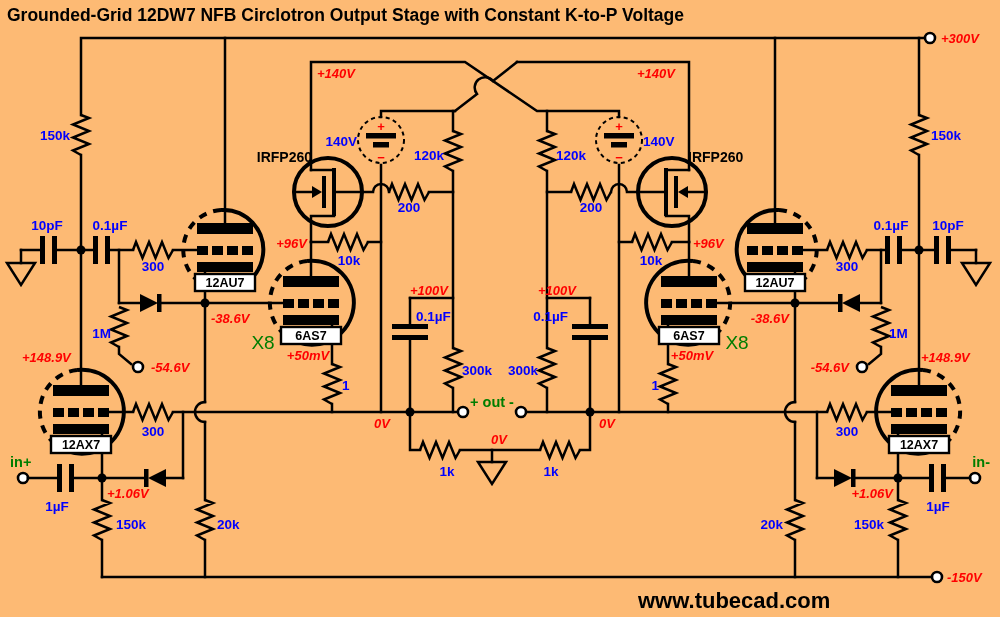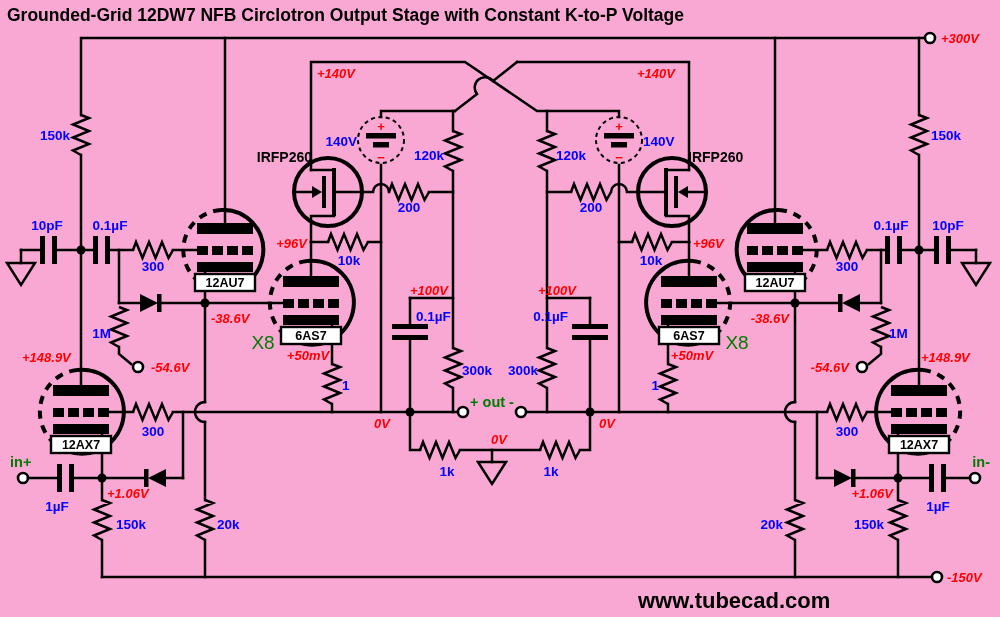--- a/index.html
+++ b/index.html
@@ -1,16 +1,16 @@
 <!DOCTYPE html>
 <html><head>
 <meta charset="utf-8">
 <style>
   html,body{margin:0;padding:0;background:#fff;}
-  #page{position:relative;width:1000px;height:617px;background:#f9a8d4;font-family:"Liberation Sans",sans-serif;}
+  #page{position:relative;width:1000px;height:617px;background:#fdba74;font-family:"Liberation Sans",sans-serif;}
   svg{position:absolute;left:0;top:0;}
   .w{fill:none;stroke:#000;stroke-width:2.5;stroke-linecap:square;stroke-linejoin:miter;}
   .w4{fill:none;stroke:#000;stroke-width:4;}
   .bdash{fill:none;stroke:#000;stroke-width:2;stroke-dasharray:4 3.5;}
   .tdash{fill:none;stroke:#000;stroke-width:4;stroke-dasharray:8 7;}
   .blk{fill:#000;stroke:none;}
   .term{fill:#fff;stroke:#000;stroke-width:2.6;}
   .dot{fill:#000;stroke:none;}
   .box{fill:#fff;stroke:#000;stroke-width:2.4;}
   text{font-family:"Liberation Sans",sans-serif;}

